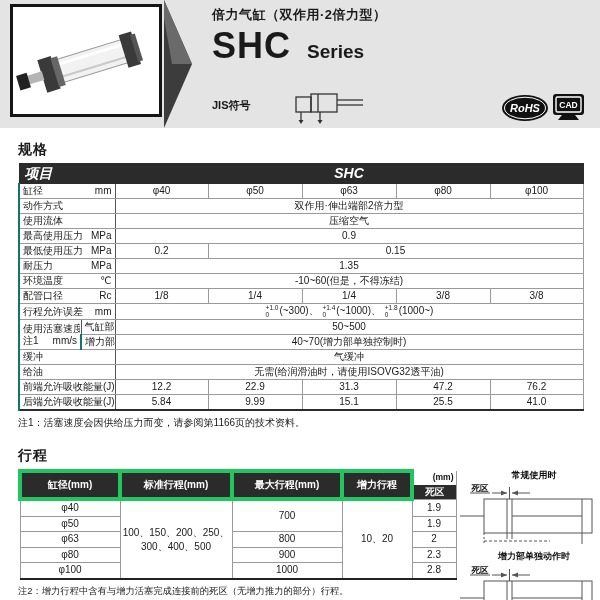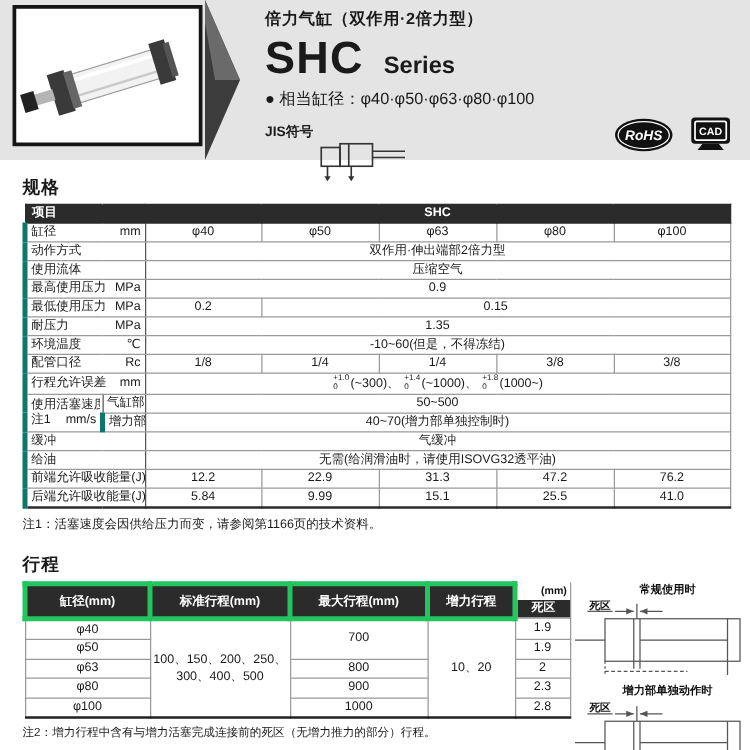--- a/index.html
+++ b/index.html
@@ -10,39 +10,39 @@
   .header { position:relative; height:128px; background:#e4e4e4; }
   .photo-box { position:absolute; left:10px; top:4px; width:152px; height:113px;
     background:#fff; border:3px solid #151515; }
   .arrow-wrap { position:absolute; left:164px; top:0; width:32px; height:128px; }
   .title-block { position:absolute; left:212px; top:6px; }
   .subtitle { font-size:13px; font-weight:bold; letter-spacing:.5px; }
   .series-line { margin-top:1px; }
   .series-name { font-size:36px; font-weight:bold; letter-spacing:1px; }
   .series-suffix { font-size:19px; font-weight:bold; margin-left:16px; }
   .bore-line { font-size:13px; margin-top:3px; }
-  .jis-row { position:absolute; left:212px; top:92px; display:flex; align-items:flex-start;flex-direction:column; }
+  .jis-row { position:absolute; left:212px; top:92px; display:flex; align-items:flex-start; }
   .jis-label { font-size:11px; font-weight:bold; margin-top:6px; }
   .jis-symbol { margin-left:42px; }
-  .badges { position:absolute; right:14px; top:93px; display:flex; align-items:center; gap:12px; }
+  .badges { position:absolute; right:14px; top:93px; display:flex; align-items:center; gap:2px; }
 
   
   .main { padding:0 18px; }
   .sec-title { font-size:14px; font-weight:bold; margin:13px 0 4px 0; letter-spacing:1px; }
 
   
   table { border-collapse:collapse; width:100%; table-layout:fixed; }
   .spec td, .spec th { border:1px solid #9a9a9a; font-size:10px; line-height:1.2;
     padding:1px 3px; height:14px; overflow:hidden; white-space:nowrap; }
-  .spec th { background:#2b2b2b; color:#fff; border-color:#2b2b2b; font-size:10px; }
+  .spec th { background:#2b2b2b; color:#fff; border-color:#2b2b2b; font-size:14px;font-style:italic; }
   .spec th.item-h { text-align:left; padding-left:5px; }
   .spec td.item { text-align:left; border-right:1px solid #555; }
   .spec td.sub { text-align:center; border-right:1px solid #555; }
   .spec td.val { text-align:center; }
-  .spec tr > td:first-child { border-left:4px solid #0f766e; }
+  .spec tr > td:first-child { border-left:2px solid #0f766e; }
   .spec { border-bottom:2px solid #2b2b2b; }
   .iu { display:flex; justify-content:space-between; align-items:center; }
   .tol-stack { display:inline-flex; flex-direction:column; font-size:6.5px; line-height:1.05;
     vertical-align:middle; text-align:left; margin:0 1px; }
   .note1 { font-size:10px; font-weight:normal; margin-top:5px; }
 
   
   .stroke-flex { display:flex; align-items:flex-start; }
   .stroke-table-wrap { width:436px; }
   .stroke td { border:1px solid #9a9a9a; font-size:10px; text-align:center;
@@ -85,21 +85,20 @@
     <svg width="32" height="128" viewBox="0 0 32 128">
       <polygon points="0,0 28,64 0,128" fill="#3c3c3c"></polygon>
       <polygon points="0,0 28,64 8,64 0,18" fill="#6a6a6a"></polygon>
     </svg>
   </div>
   <div class="title-block">
     <div class="subtitle">倍力气缸（双作用·2倍力型）</div>
     <div class="series-line">
       <span class="series-name">SHC</span><span class="series-suffix">Series</span>
     </div>
-    <div class="bore-line">● 相当缸径：φ40·φ50·φ63·φ80·φ100</div>
   </div>
   <div class="jis-row">
     <span class="jis-label">JIS符号</span>
     <span class="jis-symbol">
       <svg width="76" height="32" viewBox="0 0 76 32">
         <g stroke="#333" stroke-width="1.3" fill="none">
           <rect x="3" y="5" width="15" height="15"></rect>
           <rect x="18" y="2" width="26" height="18"></rect>
           <line x1="25" y1="2" x2="25" y2="20"></line>
           <line x1="44" y1="8" x2="70" y2="8"></line>

